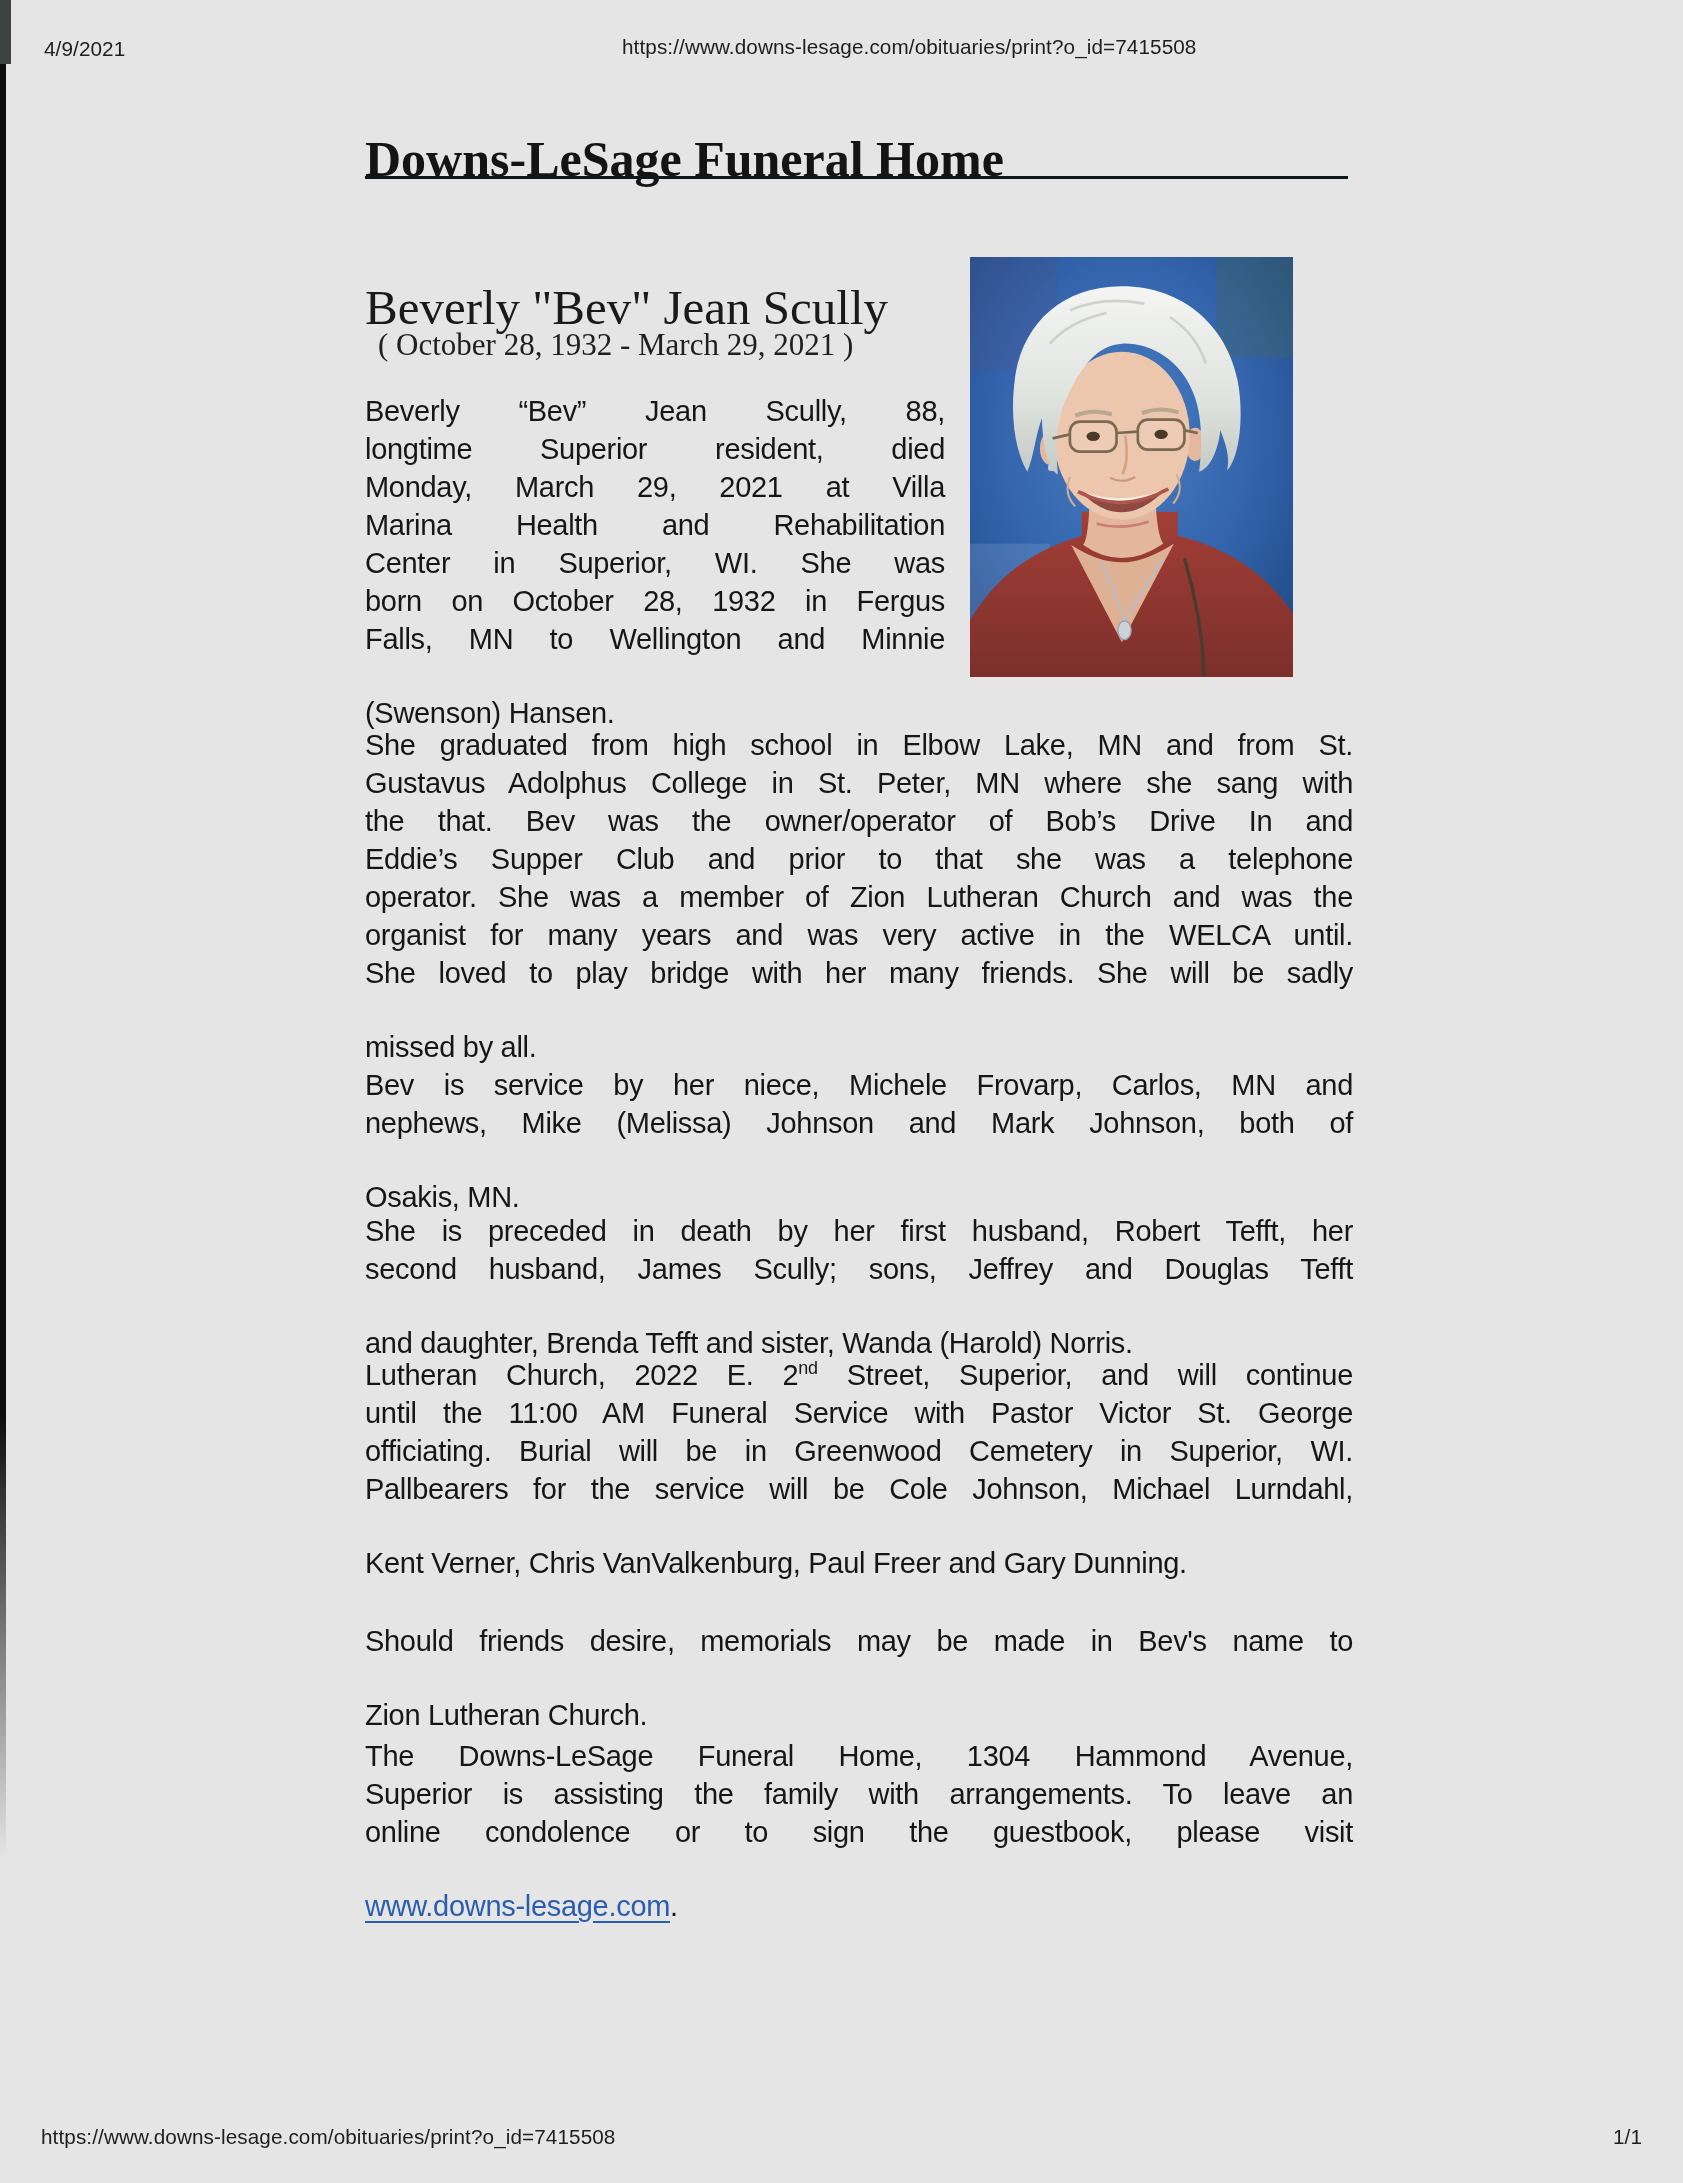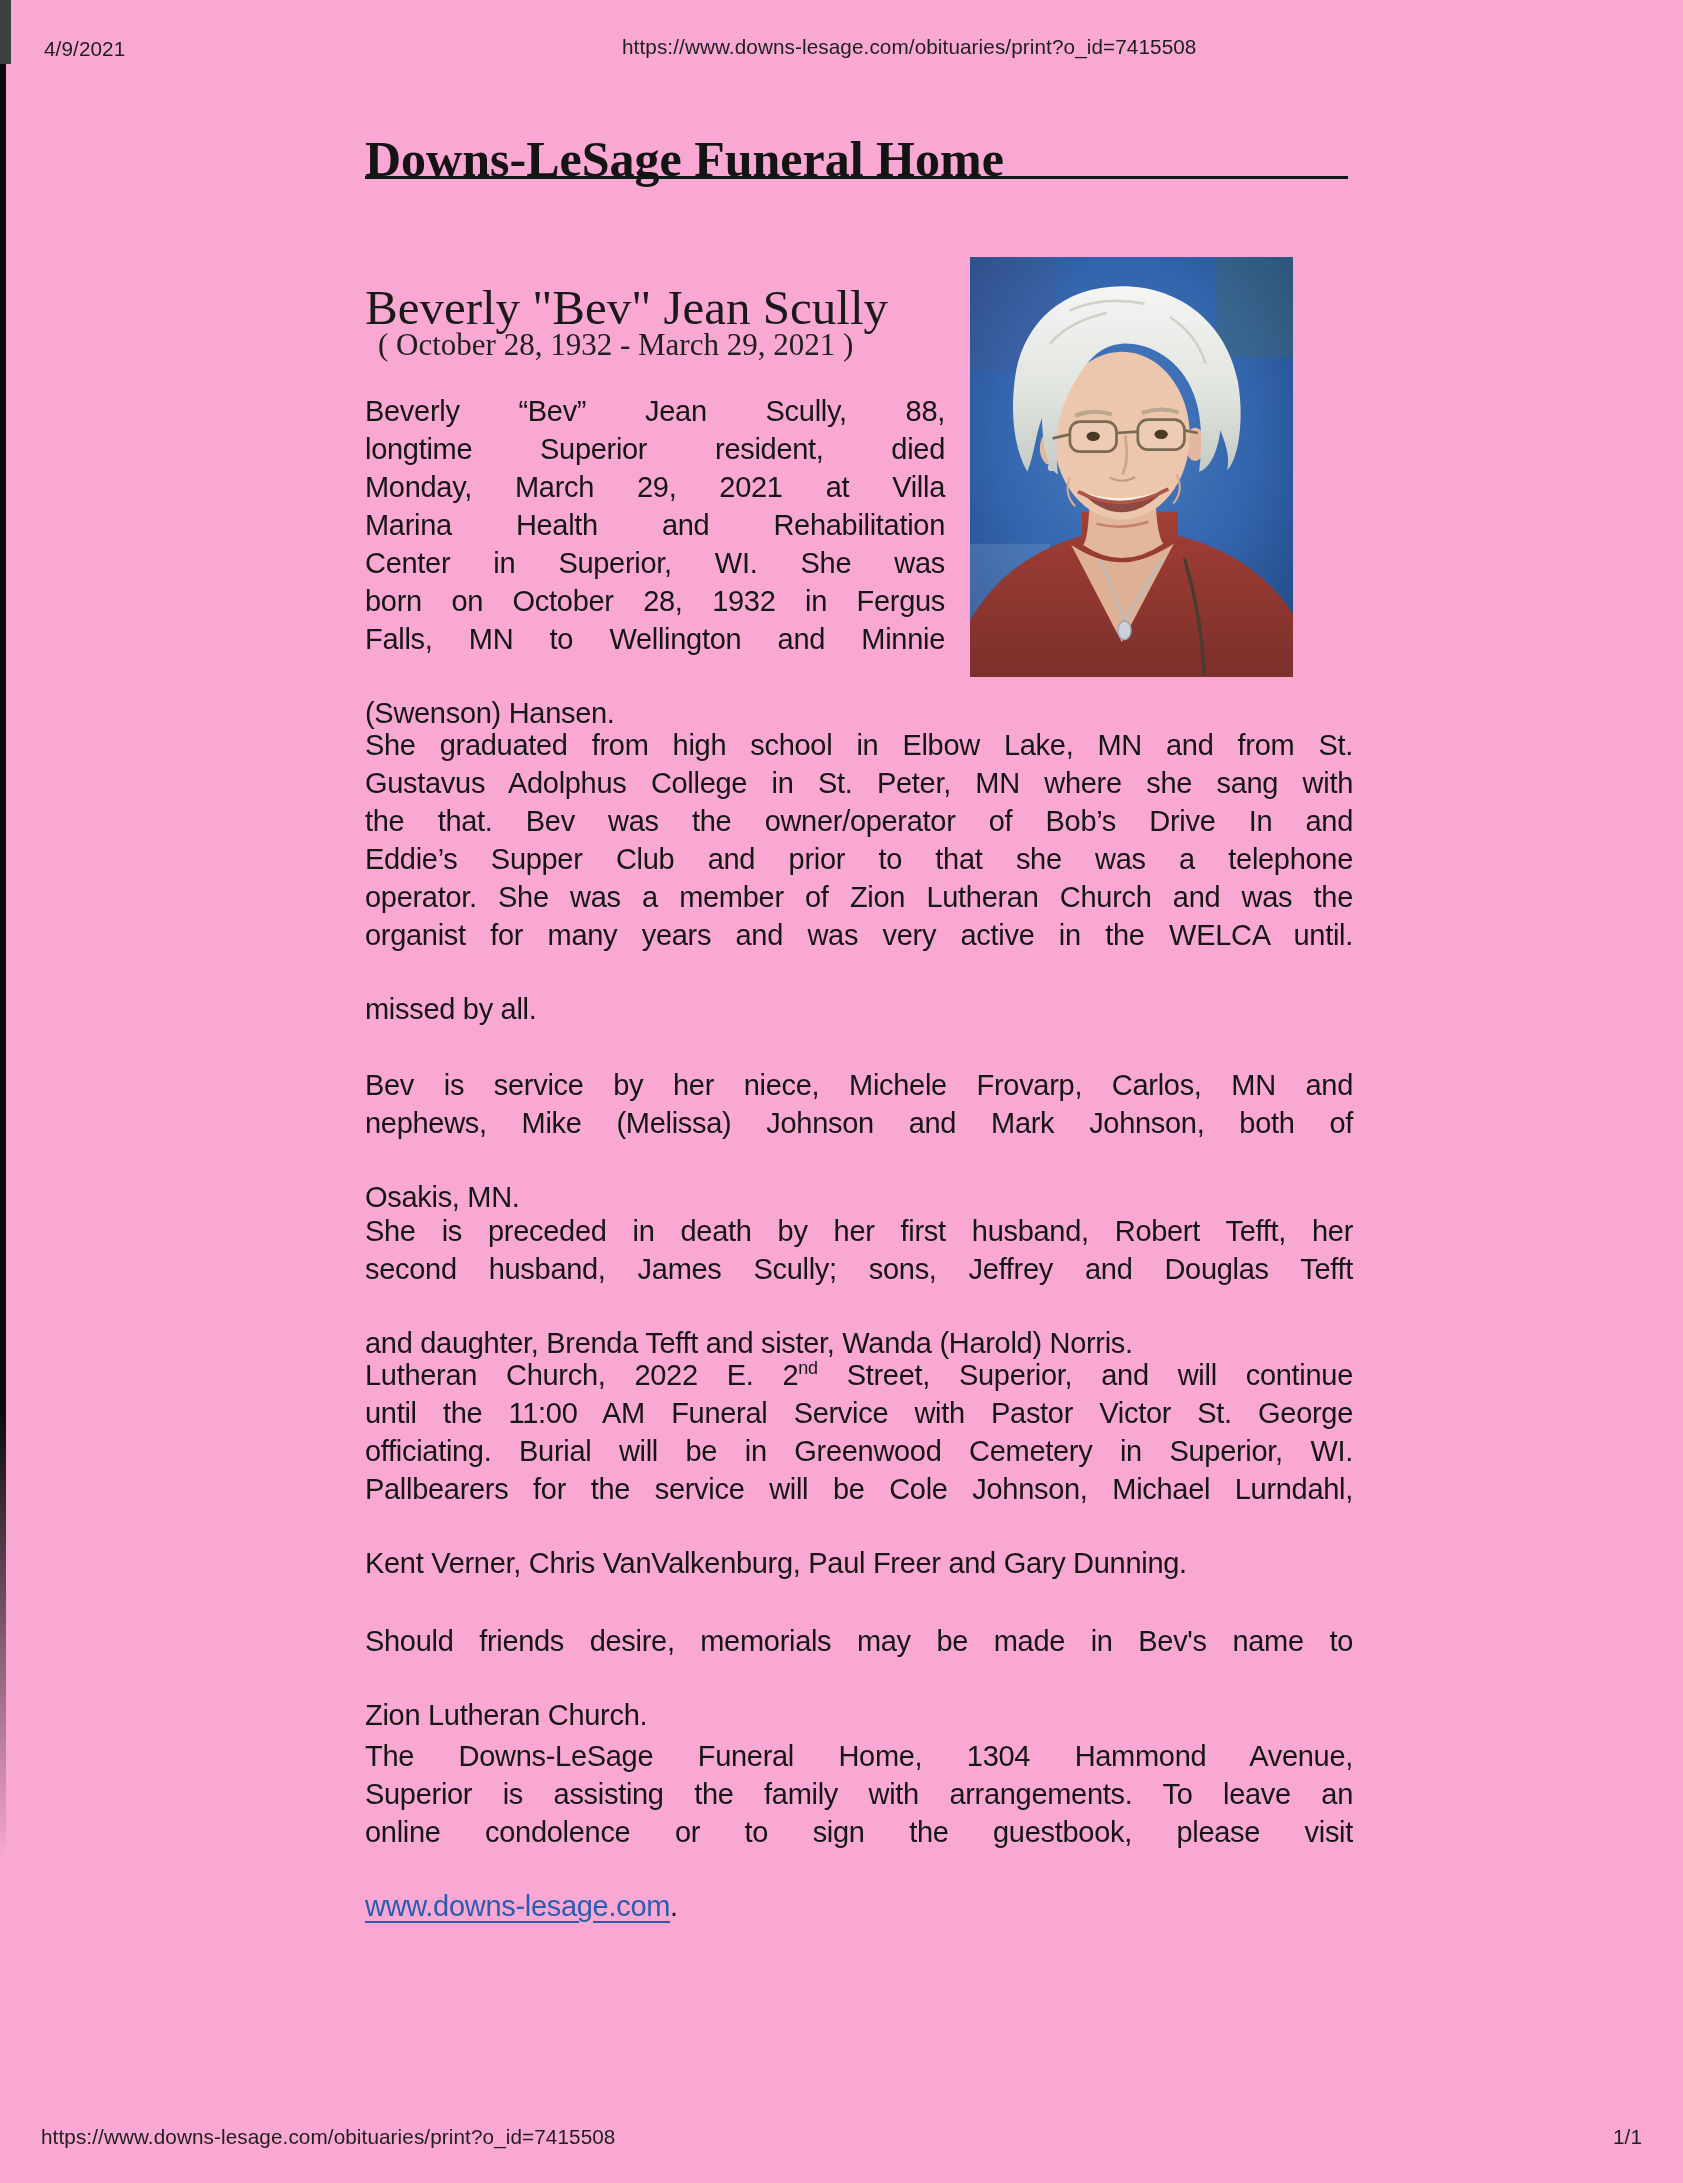--- a/index.html
+++ b/index.html
@@ -3,21 +3,21 @@
 <meta charset="utf-8">
 <style>
   html,body { margin:0; padding:0; }
   body {
     width:1683px; height:2183px;
     background:#ffffff;
     font-family:"Liberation Sans", sans-serif;
     color:#1b1b1b;
     position:relative;
   }
-  .page { position:absolute; inset:0; background:#f9a8d4; overflow:hidden; }
+  .page { position:absolute; inset:0; background:#e5e5e5; overflow:hidden; }
 
   
   .scan-strip {
     position:absolute; left:0; top:0; width:6px; height:1859px;
     background:linear-gradient(to bottom, #0b0b0b 0%, #0b0b0b 76%, rgba(11,11,11,0) 100%);
   }
   .scan-strip-top { position:absolute; left:0; top:0; width:10.7px; height:64px; background:#3c4240; }
 
   
   .chrome { position:absolute; font-size:20.7px; color:#1e1e1e; letter-spacing:0.1px; white-space:nowrap; }
@@ -172,20 +172,21 @@
       <div class="jline">Falls, MN to Wellington and Minnie</div>
       <div class="jline last">(Swenson) Hansen.</div>
     </div>
   <div class="para" id="para-1">
       <div class="jline">She graduated from high school in Elbow Lake, MN and from St.</div>
       <div class="jline">Gustavus Adolphus College in St. Peter, MN where she sang with</div>
       <div class="jline">the that. Bev was the owner/operator of Bob’s Drive In and</div>
       <div class="jline">Eddie’s Supper Club and prior to that she was a telephone</div>
       <div class="jline">operator. She was a member of Zion Lutheran Church and was the</div>
       <div class="jline">organist for many years and was very active in the WELCA until.</div>
+      <div class="jline">She loved to play bridge with her many friends. She will be sadly</div>
       <div class="jline last">missed by all.</div>
     </div>
   <div class="para" id="para-2">
       <div class="jline">Bev is service by her niece, Michele Frovarp, Carlos, MN and</div>
       <div class="jline">nephews, Mike (Melissa) Johnson and Mark Johnson, both of</div>
       <div class="jline last">Osakis, MN.</div>
     </div>
   <div class="para" id="para-3">
       <div class="jline">She is preceded in death by her first husband, Robert Tefft, her</div>
       <div class="jline">second husband, James Scully; sons, Jeffrey and Douglas Tefft</div>

